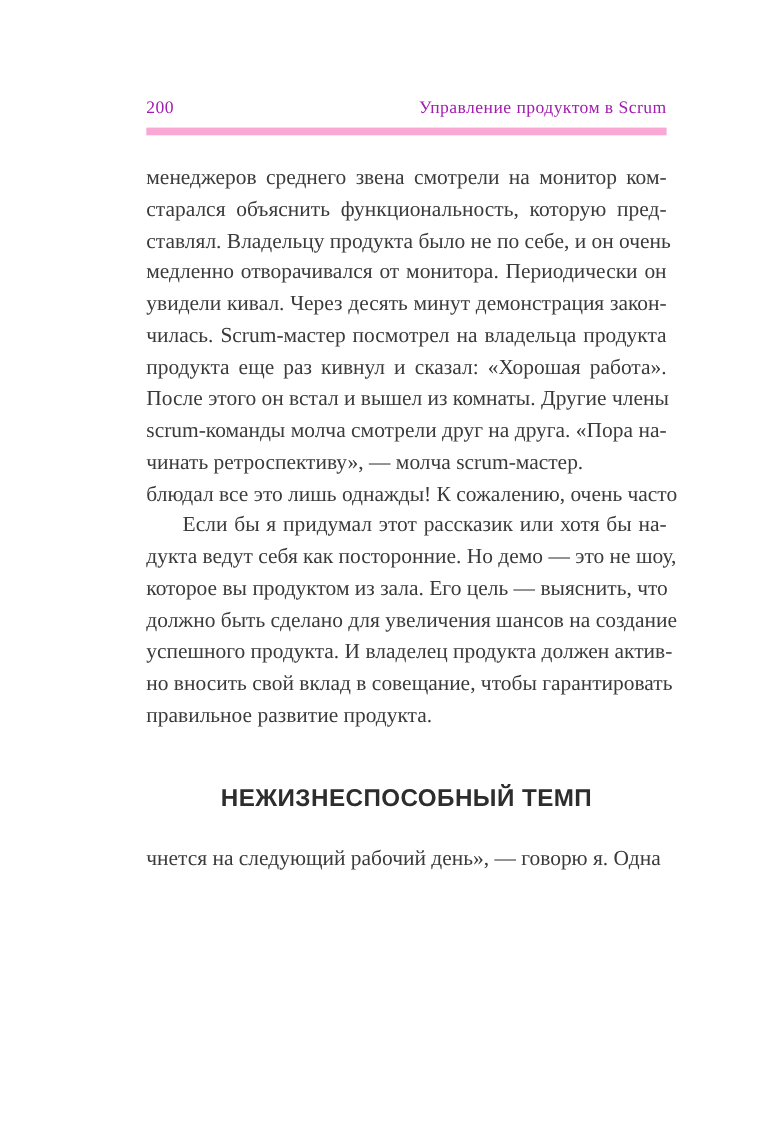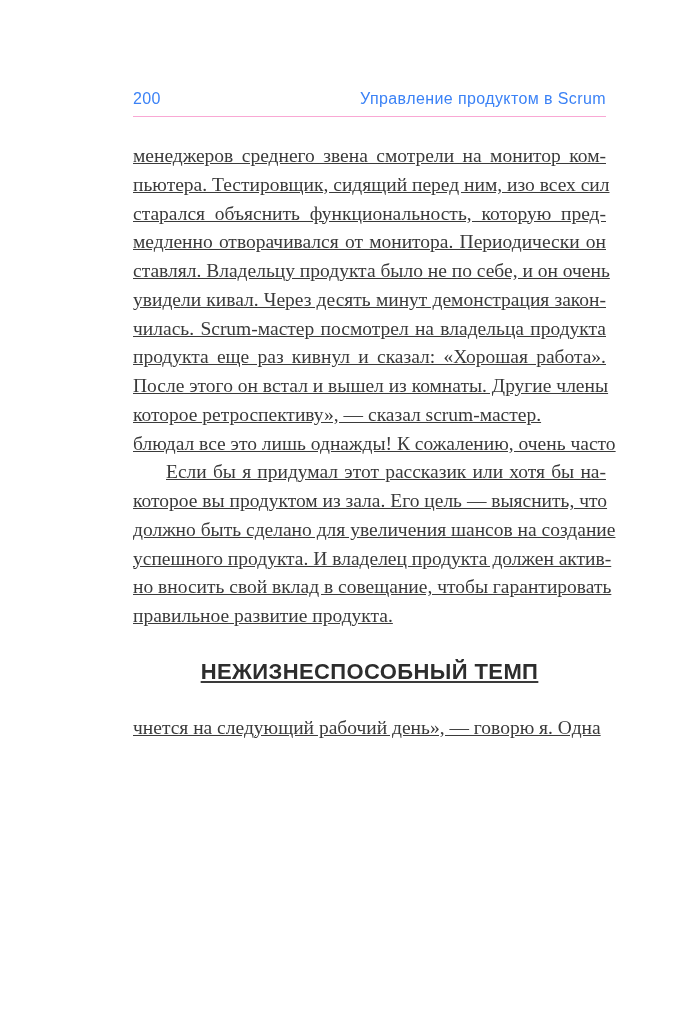--- a/index.html
+++ b/index.html
@@ -15,53 +15,52 @@
     overflow: hidden;
   }
   .content {
     margin-left: 133px;
     width: 473px;
   }
   
   .page-header {
     margin-top: 90px;
     padding-bottom: 8px;
-    border-bottom: 1px solid #f9a8d4;
+    border-bottom: 7px solid #f9a8d4;
     display: flex;
     justify-content: space-between;
     align-items: baseline;
-    font-family: Liberation Sans, sans-serif;
+    font-family: Liberation Serif, serif;
     font-size: 16px;
     letter-spacing: 0.4px;
-    color: #3b82f6;
+    color: #a21caf;
   }
   
   .body-text {
     margin-top: 25px;
     font-family: "Liberation Serif", "DejaVu Serif", serif;
     font-size: 19.5px;
     line-height: 28.75px;
     color: #3a3a3a;
-    text-decoration: underline;
   }
   .paragraph { margin: 0; }
   .line {
     text-align: justify;
     text-align-last: justify;
     white-space: nowrap;
   }
   .line.last {
     text-align-last: left;
   }
   .line.indent {
     text-indent: 33px;
   }
   
   .section-heading {
-    margin-top: 27px;
+    margin-top: 46px;
     margin-bottom: 27px;
     text-align: center;
     font-family: "Liberation Sans", "DejaVu Sans", sans-serif;
     font-weight: bold;
     font-size: 22px;
     letter-spacing: 0.4px;
     color: #2d2d2d;
   }
 </style>
 </head>
@@ -72,34 +71,35 @@
 
     <div class="page-header">
       <span>200</span>
       <span>Управление продуктом в Scrum</span>
     </div>
 
     <div class="body-text">
 
       <div class="paragraph">
         <div class="line">менеджеров среднего звена смотрели на монитор ком-</div>
-        <div class="line">пьютера. Тестировщик, сидящий перед ним, изо всех сил</div>
         <div class="line">старался объяснить функциональность, которую пред-</div>
+        <div class="line">ставлял. Владельцу продукта было не по себе, и он очень</div>
         <div class="line">медленно отворачивался от монитора. Периодически он</div>
-        <div class="line">ставлял. Владельцу продукта было не по себе, и он очень</div>
         <div class="line">увидели кивал. Через десять минут демонстрация закон-</div>
         <div class="line">чилась. Scrum-мастер посмотрел на владельца продукта</div>
         <div class="line">продукта еще раз кивнул и сказал: «Хорошая работа».</div>
         <div class="line">После этого он встал и вышел из комнаты. Другие члены</div>
-        <div class="line last">которое ретроспективу», — сказал scrum-мастер.</div>
+        <div class="line">scrum-команды молча смотрели друг на друга. «Пора на-</div>
+        <div class="line last">чинать ретроспективу», — молча scrum-мастер.</div>
       </div>
 
       <div class="paragraph">
         <div class="line">блюдал все это лишь однажды! К сожалению, очень часто</div>
         <div class="line indent">Если бы я придумал этот рассказик или хотя бы на-</div>
+        <div class="line">дукта ведут себя как посторонние. Но демо — это не шоу,</div>
         <div class="line">которое вы продуктом из зала. Его цель — выяснить, что</div>
         <div class="line">должно быть сделано для увеличения шансов на создание</div>
         <div class="line">успешного продукта. И владелец продукта должен актив-</div>
         <div class="line">но вносить свой вклад в совещание, чтобы гарантировать</div>
         <div class="line last">правильное развитие продукта.</div>
       </div>
 
       <h2 class="section-heading">НЕЖИЗНЕСПОСОБНЫЙ ТЕМП</h2>
 
       <div class="paragraph">

